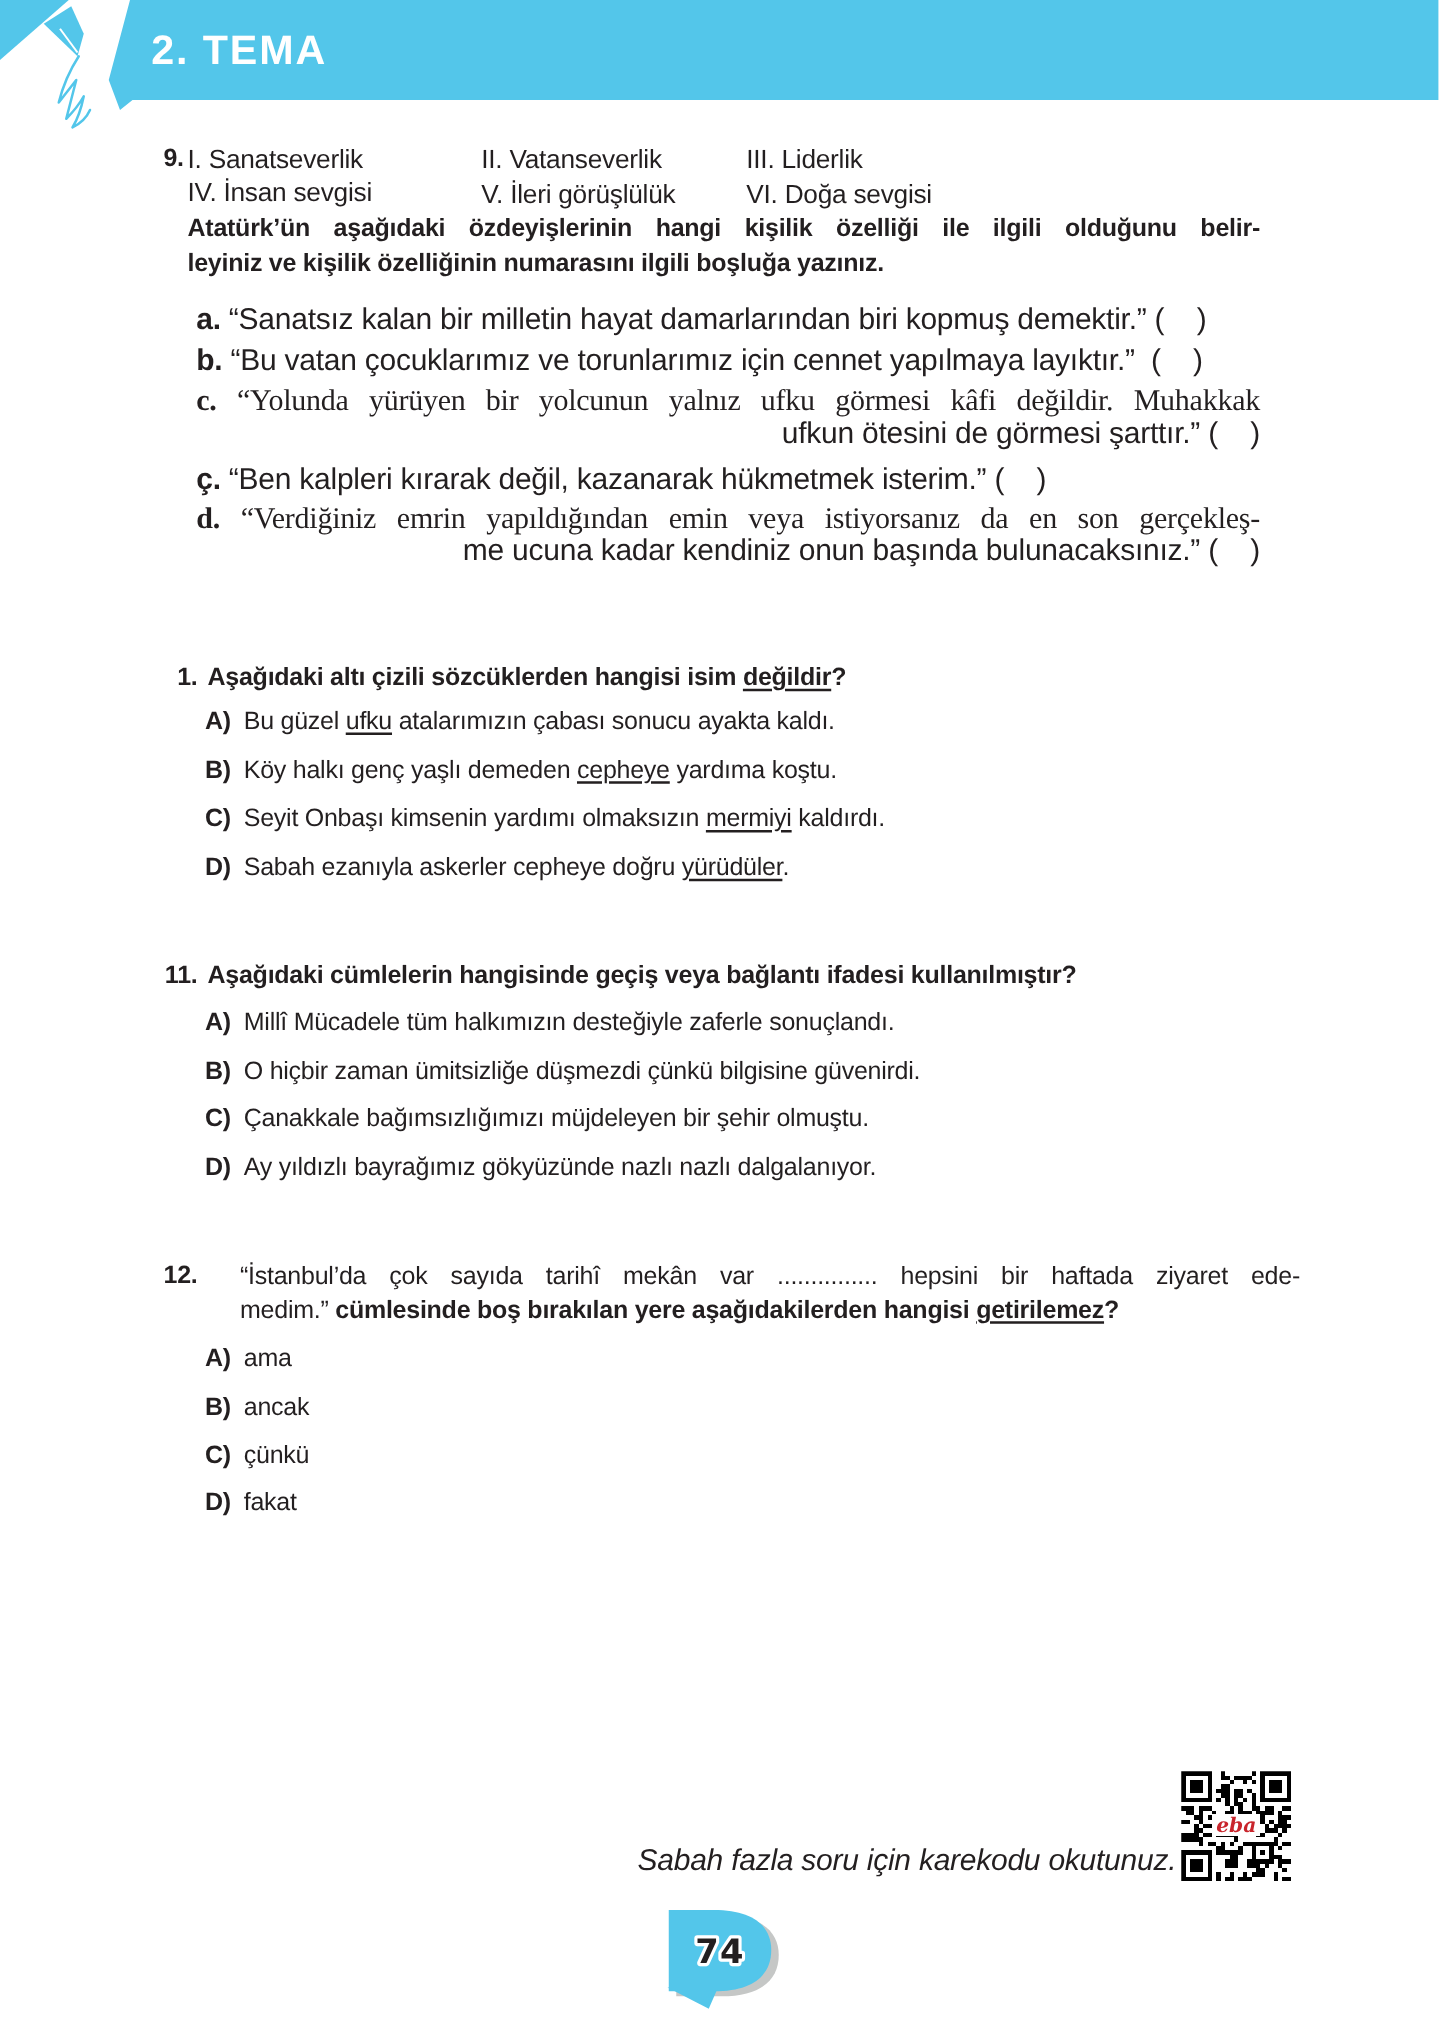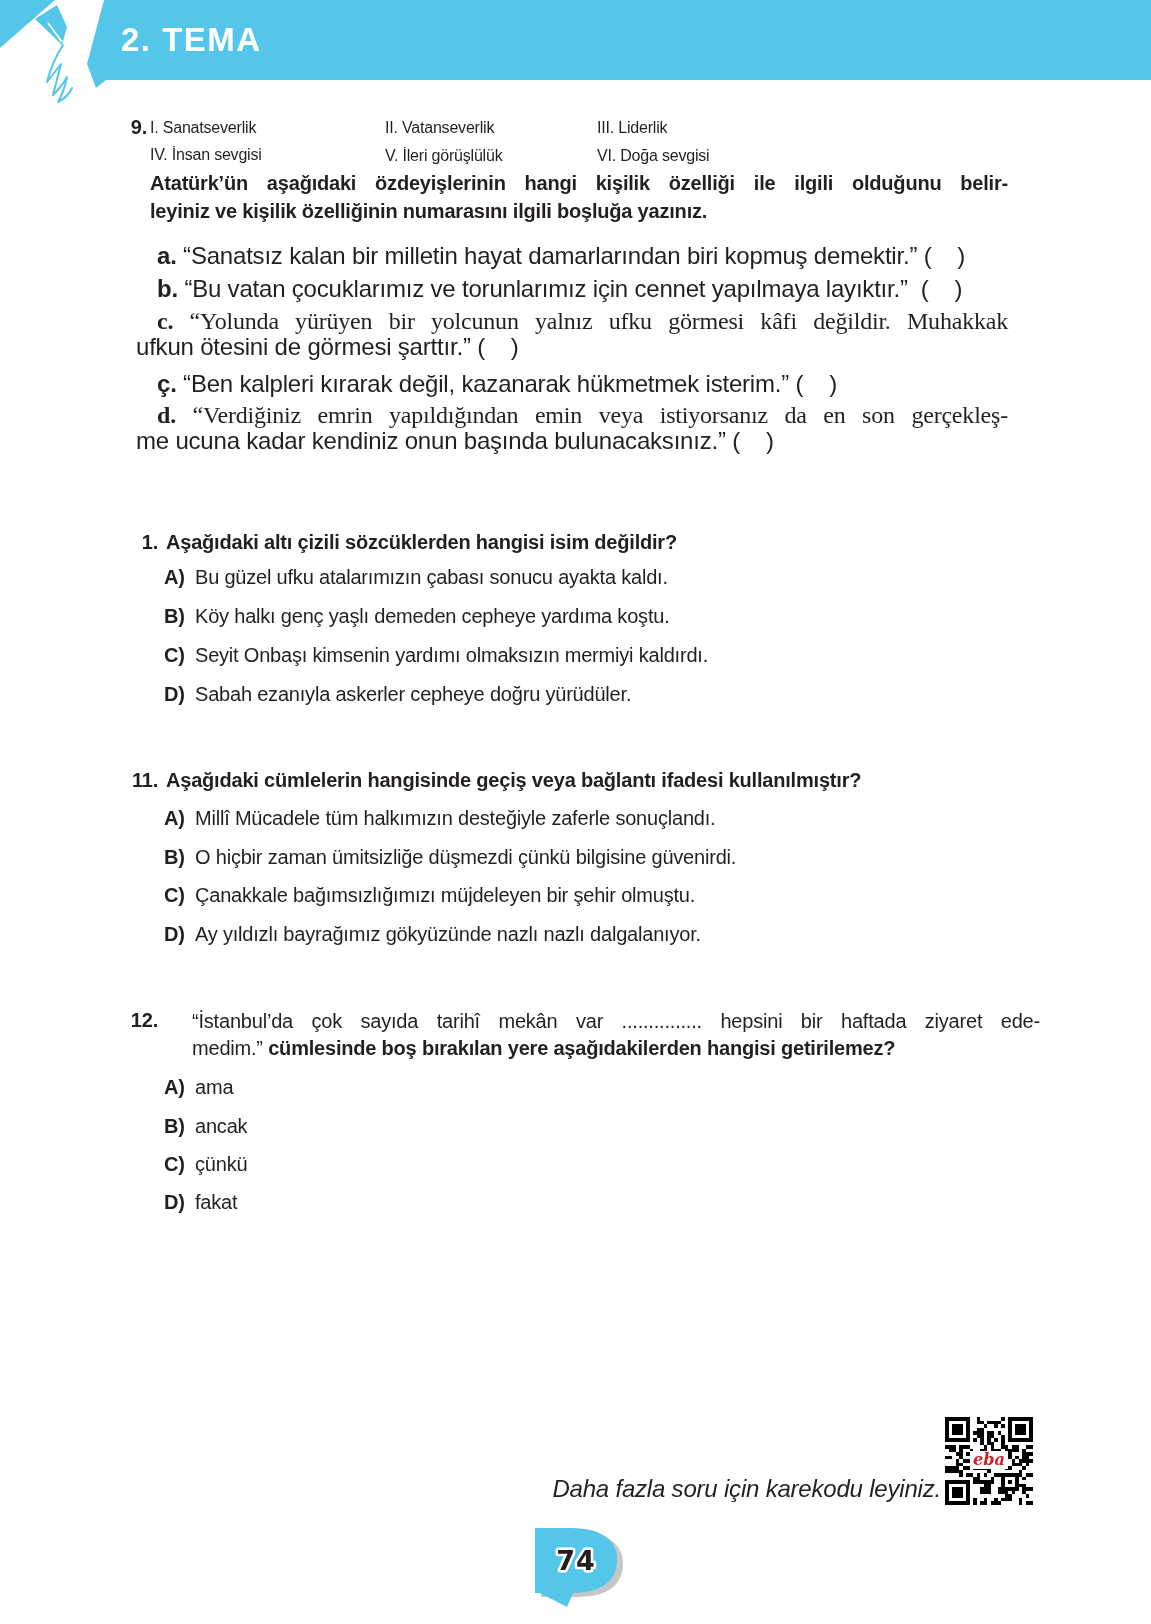--- a/index.html
+++ b/index.html
@@ -6,52 +6,52 @@
   .page{
     position:relative;width:1151px;height:1624px;background:#ffffff;
     font-family:"Liberation Sans","DejaVu Sans",sans-serif;
     color:var(--text,#231f20);overflow:hidden;
   }
   svg{display:block}
   .qnum{
     position:absolute;width:46px;text-align:right;font-weight:bold;
     font-size:20px;line-height:25px;letter-spacing:-0.2px;white-space:nowrap;
   }
-  .q9col{position:absolute;font-size:16px;line-height:25px;letter-spacing:-0.2px;white-space:nowrap;}
+  .q9col{position:absolute;font-size:21px;line-height:25px;letter-spacing:-0.2px;white-space:nowrap;}
   .instr{
     position:absolute;left:150px;width:858px;font-weight:bold;
     font-size:20px;line-height:28px;letter-spacing:-0.2px;
   }
   .instr .l1{display:block;text-align:justify;text-align-last:justify;}
   .instr .l2{display:block;white-space:nowrap;}
   .item{
     position:absolute;left:136px;width:872px;
     font-size:24px;line-height:25px;letter-spacing:-0.2px;
   }
   .item .l1{display:block;text-indent:21px;}
   .item.j .l1{text-align:justify;text-align-last:justify;font-family:Liberation Serif, serif;}
-  .item .l2{display:block;white-space:nowrap;}
+  .item .l2{display:block;white-space:nowrap;text-align:right;}
   .item .lbl{font-weight:bold;}
   .hdr{
     position:absolute;left:166px;font-weight:bold;
     font-size:20px;line-height:25px;letter-spacing:-0.2px;white-space:nowrap;
   }
   .opt{
     position:absolute;left:164px;display:flex;
     font-size:20px;line-height:25px;letter-spacing:-0.2px;white-space:nowrap;
   }
   .opt .opt-label{font-weight:bold;min-width:31px;}
   .q12p{
     position:absolute;left:162px;width:848px;
     font-size:20px;line-height:27px;letter-spacing:-0.2px;margin-left:30px;
   }
   .q12p .l1{display:block;text-align:justify;text-align-last:justify;}
   .q12p .l2{display:block;white-space:nowrap;}
   .bold{font-weight:bold;}
-  .u{text-underline-offset:3px;text-align:center;}
+  .u{text-decoration:underline;text-underline-offset:3px;text-align:center;}
   .qr-caption{
     position:absolute;top:1475px;right:210px;
     font-style:italic;font-size:24px;letter-spacing:-0.2px;white-space:nowrap;
     color:var(--text,#231f20);
   }
   .qr-box{position:absolute;left:945px;top:1417px;width:88px;height:88px;}
   .header-svg{position:absolute;left:0;top:0;}
   .badge-svg{position:absolute;left:524px;top:1520px;}
 </style>
 </head>
@@ -158,21 +158,21 @@
   </div>
   <div class="opt" style="top:1152px">
     <b class="opt-label">C)</b>
     <span>çünkü</span>
   </div>
   <div class="opt" style="top:1190px">
     <b class="opt-label">D)</b>
     <span>fakat</span>
   </div>
 
-  <div class="qr-caption">Daha fazla soru için karekodu leyiniz.</div>
+  <div class="qr-caption">Sabah fazla soru için karekodu okutunuz.</div>
 
   <svg class="qr-box" viewBox="0 0 25 25" shape-rendering="crispEdges">
     <rect x="0" y="0" width="25" height="25" fill="#ffffff"></rect>
     <g id="qr-modules">
         <rect x="9" y="0" width="1" height="1" fill="#000"></rect>
         <rect x="16" y="0" width="1" height="1" fill="#000"></rect>
         <rect x="9" y="1" width="1" height="1" fill="#000"></rect>
         <rect x="10" y="1" width="1" height="1" fill="#000"></rect>
         <rect x="12" y="1" width="1" height="1" fill="#000"></rect>
         <rect x="13" y="1" width="1" height="1" fill="#000"></rect>

